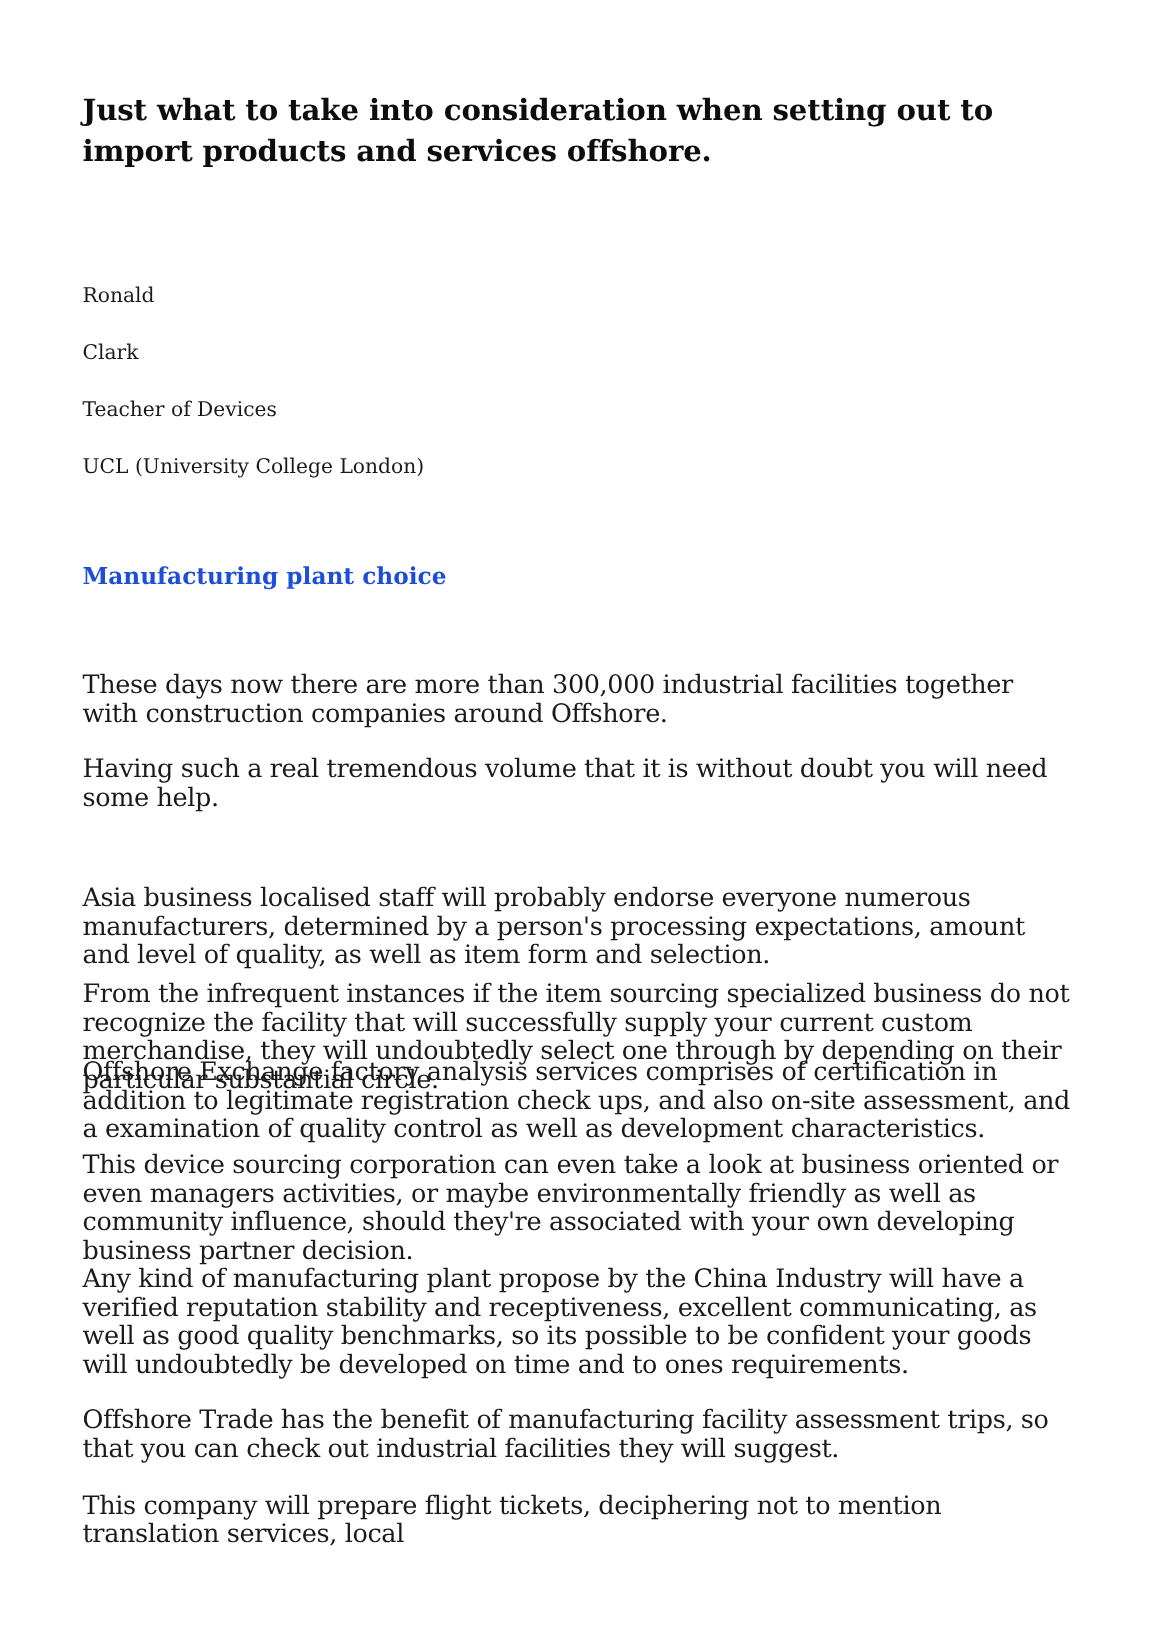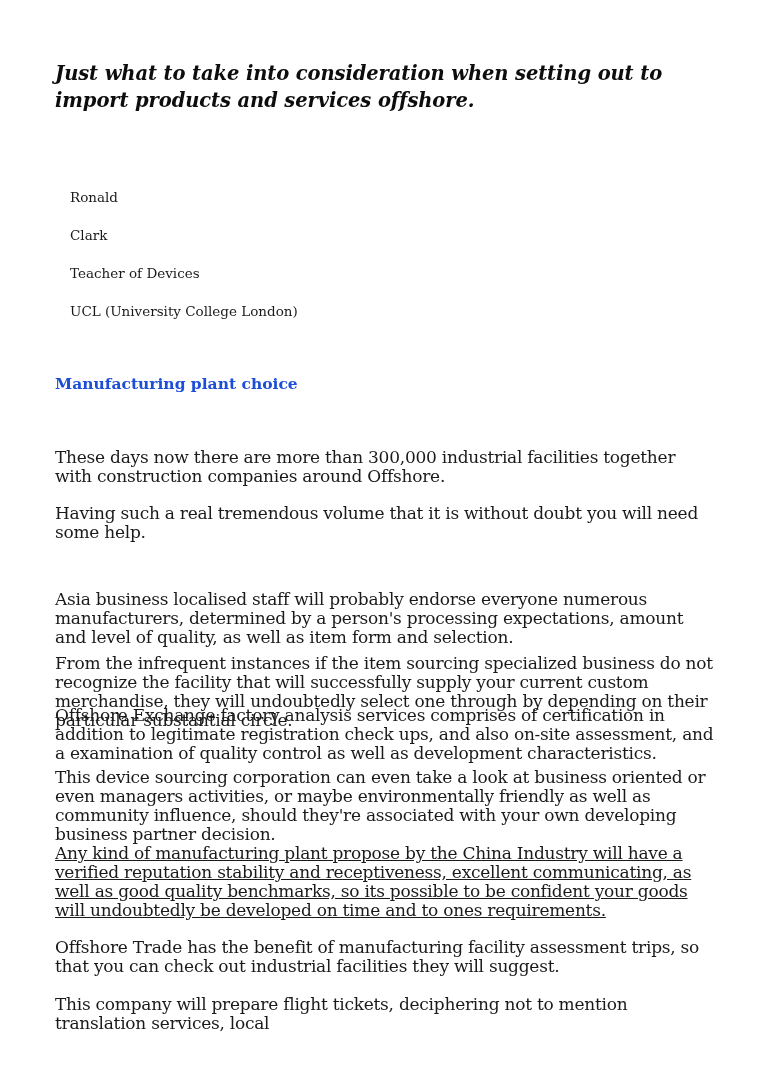--- a/index.html
+++ b/index.html
@@ -25,25 +25,24 @@
       position: absolute;
       top: 60px;
       left: 0;
       width: 660px;
       margin: 0;
       font-size: 19.5px;
       font-weight: bold;
       line-height: 27px;
       letter-spacing: -0.1px;
       color: #0d0d0d;
-      font-style: italic;
     }
     .author-line {
       position: absolute;
-      left: 15px;
+      left: 0;
       margin: 0;
       font-size: 13.5px;
       line-height: 18px;
       white-space: nowrap;
       color: #1a1a1a;
     }
     .section-heading {
       position: absolute;
       left: 0;
       top: 374px;
@@ -76,16 +75,16 @@
   <p class="author-line" style="top:302px;">UCL (University College London)</p>
 
   <h2 class="section-heading">Manufacturing plant choice</h2>
 
   <p class="para" style="top:448px;">These days now there are more than 300,000 industrial facilities together with construction companies around Offshore.</p>
   <p class="para" style="top:504px;">Having such a real tremendous volume that it is without doubt you will need some help.</p>
   <p class="para" style="top:542px;margin-top:48px;">Asia business localised staff will probably endorse everyone numerous manufacturers, determined by a person's processing expectations, amount and level of quality, as well as item form and selection.</p>
   <p class="para" style="top:617px;margin-top:37px;">From the infrequent instances if the item sourcing specialized business do not recognize the facility that will successfully supply your current custom merchandise, they will undoubtedly select one through by depending on their particular substantial circle.</p>
   <p class="para" style="top:706px;">Offshore Exchange factory analysis services comprises of certification in addition to legitimate registration check ups, and also on-site assessment, and a examination of quality control as well as development characteristics.</p>
   <p class="para" style="top:768px;">This device sourcing corporation can even take a look at business oriented or even managers activities, or maybe environmentally friendly as well as community influence, should they're associated with your own developing business partner decision.</p>
-  <p class="para" style="top:844px;text-decoration:underline;">Any kind of manufacturing plant propose by the China Industry will have a verified reputation stability and receptiveness, excellent communicating, as well as good quality benchmarks, so its possible to be confident your goods will undoubtedly be developed on time and to ones requirements.</p>
+  <p class="para" style="top:844px;">Any kind of manufacturing plant propose by the China Industry will have a verified reputation stability and receptiveness, excellent communicating, as well as good quality benchmarks, so its possible to be confident your goods will undoubtedly be developed on time and to ones requirements.</p>
   <p class="para" style="top:938px;">Offshore Trade has the benefit of manufacturing facility assessment trips, so that you can check out industrial facilities they will suggest.</p>
   <p class="para" style="top:995px;">This company will prepare flight tickets, deciphering not to mention translation services, local</p>
 </div>
 
 </body></html>

